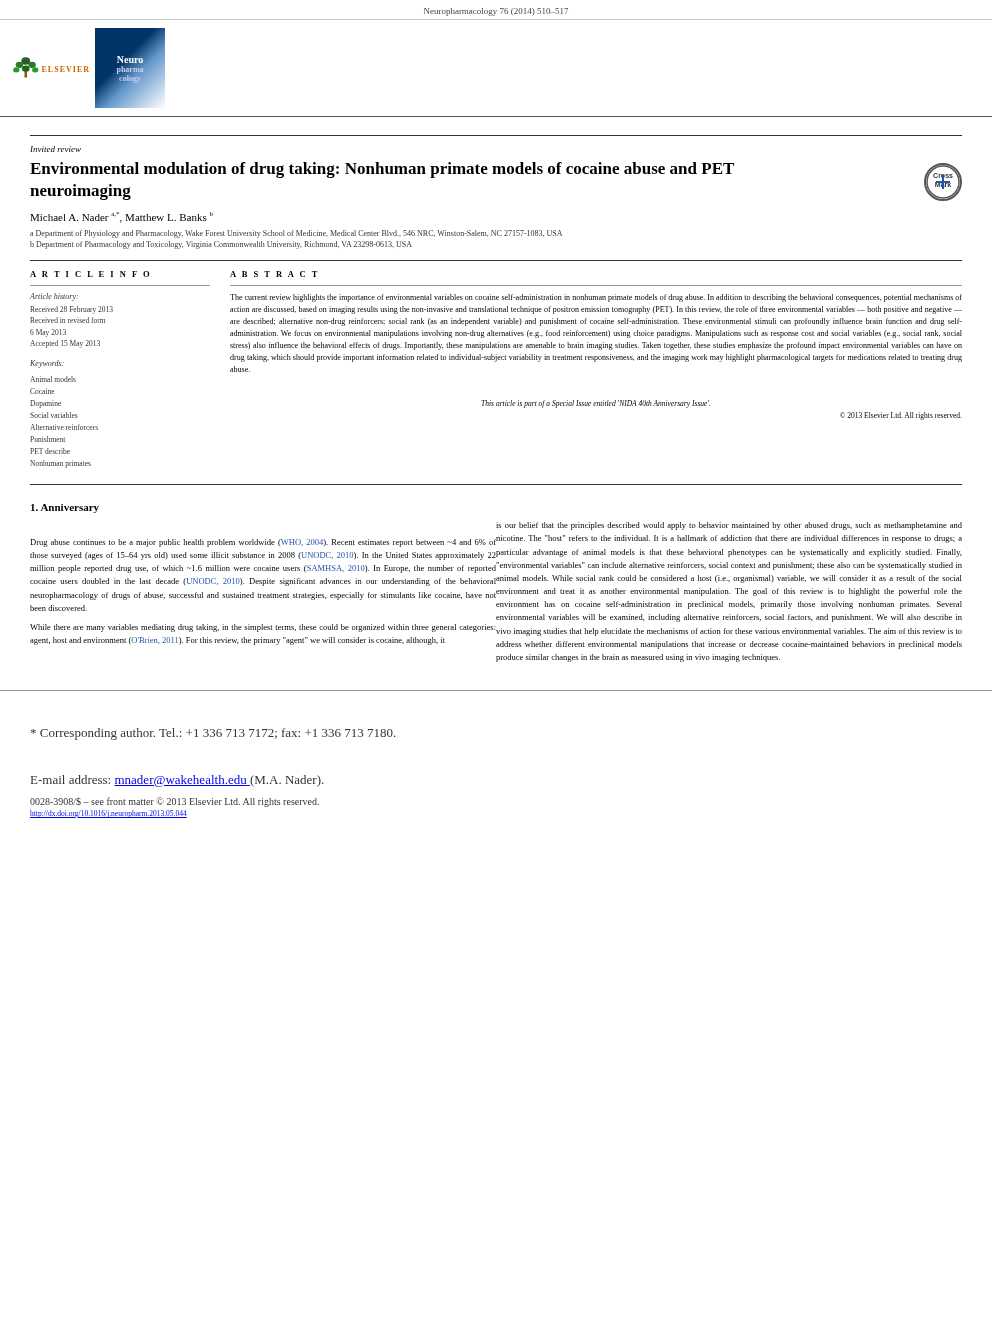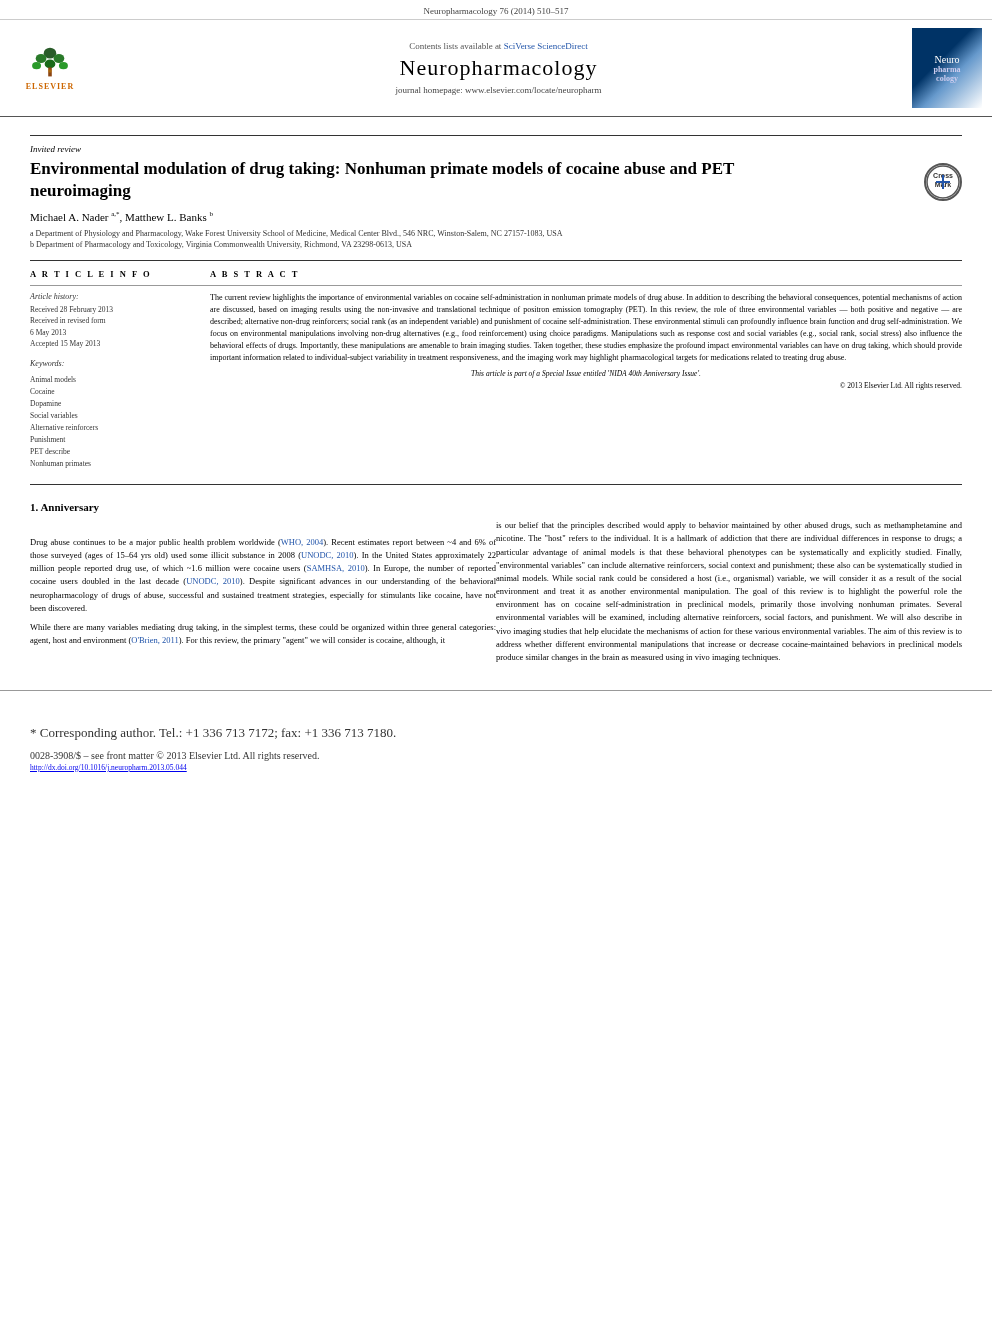--- a/index.html
+++ b/index.html
@@ -73,21 +73,21 @@
       text-align: center;
       padding: 3px;
     }
 
     
     .elsevier-logo {
       width: 80px;
       height: 45px;
       background: #fff;
       display: flex;
-      flex-direction: column;
+      flex-direction: row;
       align-items: center;
       justify-content: center;
     }
     .elsevier-text {
       font-size: 8px;
       font-weight: bold;
       color: #cc6600;
       letter-spacing: 1px;
       margin-top: 2px;
     }
@@ -150,20 +150,21 @@
       line-height: 1.4;
     }
 
     
     .hr-thick { border: none; border-top: 1.5px solid #333; margin: 8px 0; }
     .hr-thin { border: none; border-top: 0.8px solid #999; margin: 6px 0; }
 
     
     .two-col {
       display: flex;
+      gap: 20px;
       margin-top: 8px;
     }
     .left-col {
       width: 180px;
       flex-shrink: 0;
     }
     .right-col {
       flex: 1;
     }
 
@@ -206,21 +207,21 @@
     .abstract-text {
       font-size: 8px;
       color: #000;
       line-height: 1.5;
       text-align: justify;
     }
     .abstract-special {
       font-size: 7.5px;
       color: #000;
       text-align: center;
-      margin-top: 5px;
+      margin-top: 23px;
       font-style: italic;
     }
     .abstract-copyright {
       font-size: 7.5px;
       color: #000;
       text-align: right;
       margin-top: 3px;
     }
 
     
@@ -299,34 +300,24 @@
         <ellipse cx="40" cy="22" rx="5" ry="4" fill="#2a9a2a"></ellipse>
         <ellipse cx="25" cy="20" rx="6" ry="5" fill="#1a6a1a"></ellipse>
         <rect x="23" y="24" width="4" height="10" fill="#8B4513"></rect>
 
         <circle cx="25" cy="28" r="2" fill="#cc8800" opacity="0.5"></circle>
       </svg>
       <div class="elsevier-text">ELSEVIER</div>
     </div>
   </div>
 
-  <div class="header-center">
-    <div class="sciverse-link">
-      <span>Contents lists available at</span>
-      <a href="#">
-        <span>SciVerse ScienceDirect</span>
-      </a>
-    </div>
-    <div class="journal-title">Neuropharmacology</div>
-    <div class="journal-homepage">journal homepage: www.elsevier.com/locate/neuropharm</div>
-  </div>
 
   <div class="header-thumb">
     <div class="thumb-box">
-      <span style="font-size:10px;font-weight:normal;color:#fff;">Neuro</span>
+      <span style="font-size:10px;font-weight:bold;color:#fff;">Neuro</span>
       <span style="font-size:8px;color:#cce;">pharma</span>
       <span style="font-size:8px;color:#cce;">cology</span>
     </div>
   </div>
 </div>
 
 <div class="content-area">
   <hr class="hr-thick">
 
   <div class="invited-review">Invited review</div>
@@ -412,19 +403,26 @@
           <p style="margin-bottom: 6px;">is our belief that the principles described would apply to behavior maintained by other abused drugs, such as methamphetamine and nicotine. The "host" refers to the individual. It is a hallmark of addiction that there are individual differences in response to drugs; a particular advantage of animal models is that these behavioral phenotypes can be systematically and explicitly studied. Finally, "environmental variables" can include alternative reinforcers, social context and punishment; these also can be systematically studied in animal models. While social rank could be considered a host (i.e., organismal) variable, we will consider it as a result of the social environment and treat it as another environmental manipulation. The goal of this review is to highlight the powerful role the environment has on cocaine self-administration in preclinical models, primarily those involving nonhuman primates. Several environmental variables will be examined, including alternative reinforcers, social factors, and punishment. We will also describe in vivo imaging studies that help elucidate the mechanisms of action for these various environmental variables. The aim of this review is to address whether different environmental manipulations that increase or decrease cocaine-maintained behaviors in preclinical models produce similar changes in the brain as measured using in vivo imaging techniques.</p>
         </div>
     </div>
   </div>
 </div>
 
 <div class="footer-area">
   <div class="footnote-star">
     <span>* Corresponding author. Tel.: +1 336 713 7172; fax: +1 336 713 7180.</span>
   </div>
+  <div class="footnote-star">
+    <span>E-mail address:</span>
+    <a href="#">
+      <span>mnader@wakehealth.edu</span>
+    </a>
+    <span>(M.A. Nader).</span>
+  </div>
   <div class="footer-issn">
     <span>0028-3908/$ – see front matter © 2013 Elsevier Ltd. All rights reserved.</span>
   </div>
   <div class="footer-doi">
     <a href="#">http://dx.doi.org/10.1016/j.neuropharm.2013.05.044</a>
   </div>
 </div>
 
 </body></html>

